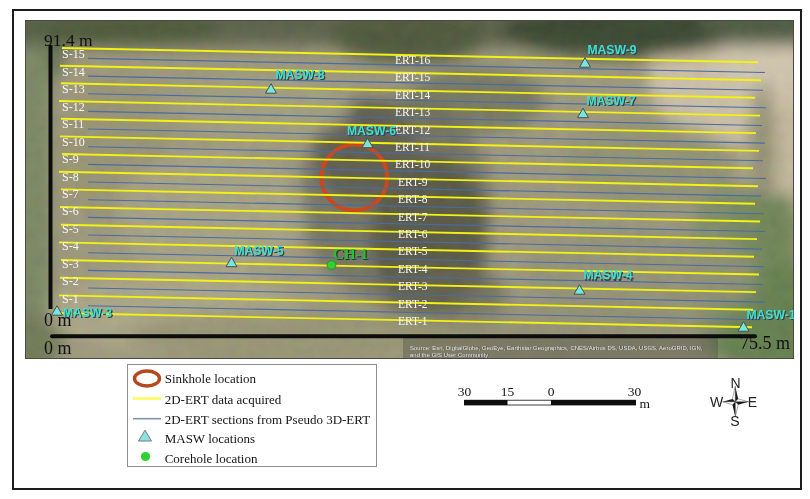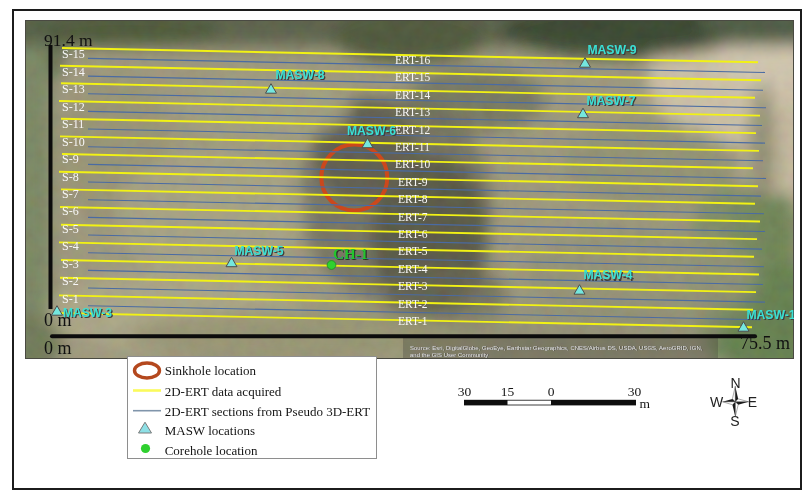--- a/index.html
+++ b/index.html
@@ -194,21 +194,21 @@
 
   <text x="326.7" y="239.6" font-size="15" font-weight="bold" fill="#2e2e2e" text-anchor="middle">CH-1</text>
   <text x="325.6" y="238.5" font-size="15" font-weight="bold" fill="#23c52e" text-anchor="middle">CH-1</text>
 
   <g font-family="Liberation Sans,sans-serif" font-size="6.0" fill="#e9e9e9" style="text-shadow:0.7px 0.7px 0 #444">
     <text x="385" y="329.5">Source: Esri, DigitalGlobe, GeoEye, Earthstar Geographics, CNES/Airbus DS, USDA, USGS, AeroGRID, IGN,</text>
     <text x="385" y="336.8">and the GIS User Community</text>
   </g>
 </svg>
 
-<div class="abs" style="left:127px;top:356px;width:248px;height:101px;border:1px solid #8e8e8e;background:#ffffff;">
+<div class="abs" style="left:127px;top:364px;width:248px;height:101px;border:1px solid #8e8e8e;background:#ffffff;">
   <svg width="248" height="101" viewBox="0 0 248 101" style="position:absolute;left:0;top:0;">
 
     <ellipse cx="19" cy="13.5" rx="12.5" ry="7.5" fill="none" stroke="#b4481e" stroke-width="3.4"></ellipse>
 
     <line x1="5" y1="33.5" x2="33" y2="33.5" stroke="#fafa5c" stroke-width="2.6"></line>
 
     <line x1="5" y1="53.7" x2="33" y2="53.7" stroke="#8095ab" stroke-width="1.6"></line>
 
     <polygon points="17,65.2 23.5,76 10.5,76" fill="#8ee0e6" stroke="#7a7a7a" stroke-width="1"></polygon>
 

